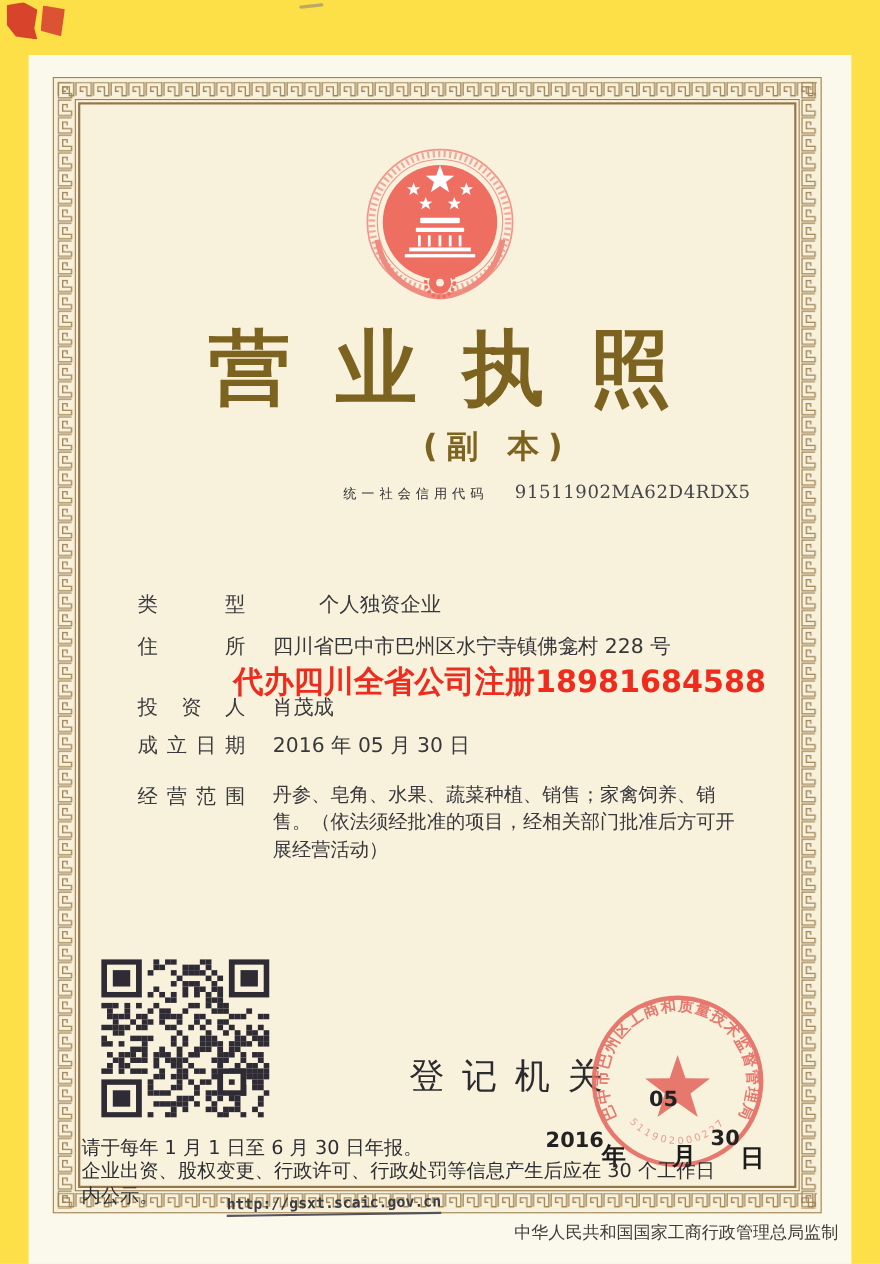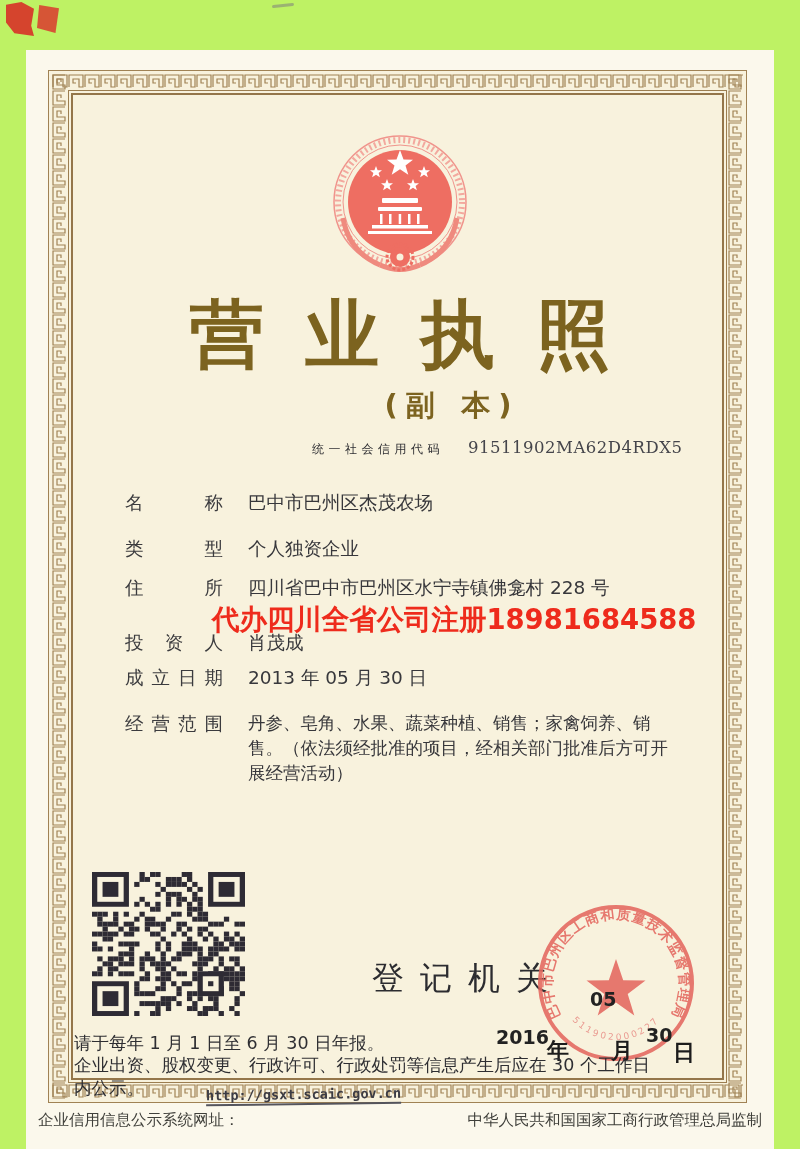--- a/index.html
+++ b/index.html
@@ -1,16 +1,16 @@
 <!DOCTYPE html>
 <html><head>
 <meta charset="utf-8">
 <style>
   html,body{margin:0;padding:0;background:#fff;}
-  .page{position:relative;width:800px;height:1149px;background:#bef264;overflow:hidden;
+  .page{position:relative;width:800px;height:1149px;background:#fde047;overflow:hidden;
         font-family:"DejaVu Sans",sans-serif;color:#333;}
   .paper{position:absolute;left:26px;top:50px;width:748px;height:1099px;background:#fbf8ec;}
   
   .frame{position:absolute;left:48px;top:70px;width:697px;height:1031px;
          border:1px solid #a08254;background:#f8f2dd;}
   .band{position:absolute;overflow:hidden;}
   .band svg{display:block;}
   .inner-line-1{position:absolute;inset:19px;border:1px solid #9c7e50;}
   .inner-line-2{position:absolute;inset:2px;border:2px solid #94764a;}
   
@@ -21,21 +21,21 @@
             font-size:29px;font-weight:600;color:#7c631f;letter-spacing:0.28em;text-indent:0.28em;padding-left:48px;}
   .credit{position:absolute;left:312px;top:438px;display:flex;align-items:baseline;}
   .credit-label{font-size:12px;font-weight:400;letter-spacing:4.5px;color:#2f2f33;}
   .credit-value{margin-left:24px;font-family:"DejaVu Serif",serif;font-size:16.5px;color:#45454b;letter-spacing:0.5px;}
   
   .row{position:absolute;left:125px;display:flex;align-items:flex-start;font-size:18.5px;}
   .row-label{width:98px;flex:none;color:#3b3b3e;font-weight:500;
              text-align:justify;text-align-last:justify;}
   .row-value{margin-left:25px;color:#37373b;white-space:nowrap;}
   .row-value.wrap{white-space:normal;width:420px;line-height:25px;font-size:17.5px;}
-  .r-name{top:490px;}.r-type{top:536px;}.r-addr{top:566px;align-items:flex-end;}
+  .r-name{top:490px;}.r-type{top:536px;gap:42px;}.r-addr{top:566px;align-items:flex-end;}
   .r-addr .row-label{margin-top:9px;}
   .r-inv{top:630px;justify-content:center;}.r-est{top:665px;}.r-scope{top:711px;}
   
   .watermark{position:absolute;left:212px;top:601px;font-size:28px;font-weight:600;
              color:#ee2b1c;letter-spacing:0;transform:scaleX(.98);transform-origin:left;white-space:nowrap;}
   
   .qr{position:absolute;left:92px;top:872px;}
   .registry{position:absolute;left:372px;top:957px;font-size:32px;font-weight:400;
             letter-spacing:16px;color:#2c2c30;white-space:nowrap;}
   .seal{position:absolute;left:531px;top:898px;opacity:.88;}
@@ -144,39 +144,35 @@
   </svg>
 
   <div class="title">营业执照</div>
   <div class="subtitle">(副 本)</div>
 
   <div class="credit">
     <span class="credit-label">统一社会信用代码</span>
     <span class="credit-value">91511902MA62D4RDX5</span>
   </div>
 
-  <div class="row r-name">
-    <span class="row-label">名称</span>
-    <span class="row-value">巴中市巴州区杰茂农场</span>
-  </div>
   <div class="row r-type">
     <span class="row-label">类型</span>
     <span class="row-value">个人独资企业</span>
   </div>
   <div class="row r-addr">
     <span class="row-label">住所</span>
     <span class="row-value">四川省巴中市巴州区水宁寺镇佛龛村 228 号</span>
   </div>
   <div class="row r-inv">
     <span class="row-label">投资人</span>
     <span class="row-value">肖茂成</span>
   </div>
   <div class="row r-est">
     <span class="row-label">成立日期</span>
-    <span class="row-value">2013 年 05 月 30 日</span>
+    <span class="row-value">2016 年 05 月 30 日</span>
   </div>
   <div class="row r-scope">
     <span class="row-label">经营范围</span>
     <span class="row-value wrap">丹参、皂角、水果、蔬菜种植、销售；家禽饲养、销售。（依法须经批准的项目，经相关部门批准后方可开展经营活动）</span>
   </div>
 
   <div class="watermark">代办四川全省公司注册18981684588</div>
 
   <svg id="qr" class="qr" width="153" height="144" viewBox="0 0 29 29" preserveAspectRatio="none">
       <rect x="9" y="0" width="1" height="1" fill="#2e2b34"></rect>
@@ -508,15 +504,14 @@
   <span class="d d-num d-y">2016</span>
   <span class="d d-unit d-yu">年</span>
   <span class="d d-num d-m">05</span>
   <span class="d d-unit d-mu">月</span>
   <span class="d d-num d-d">30</span>
   <span class="d d-unit d-du">日</span>
 
   <div class="note1">请于每年 1 月 1 日至 6 月 30 日年报。</div>
   <div class="note2">企业出资、股权变更、行政许可、行政处罚等信息产生后应在 30 个工作日内公示。</div>
   <div class="url">http://gsxt.scaic.gov.cn</div>
-  <div class="foot-l">企业信用信息公示系统网址：</div>
   <div class="foot-r">中华人民共和国国家工商行政管理总局监制</div>
 </div>
 
 </body></html>

